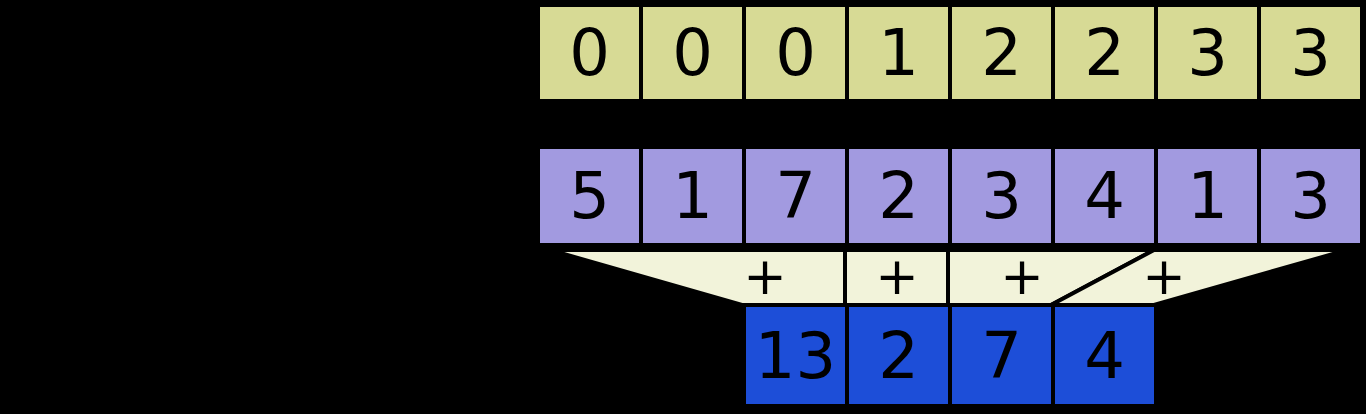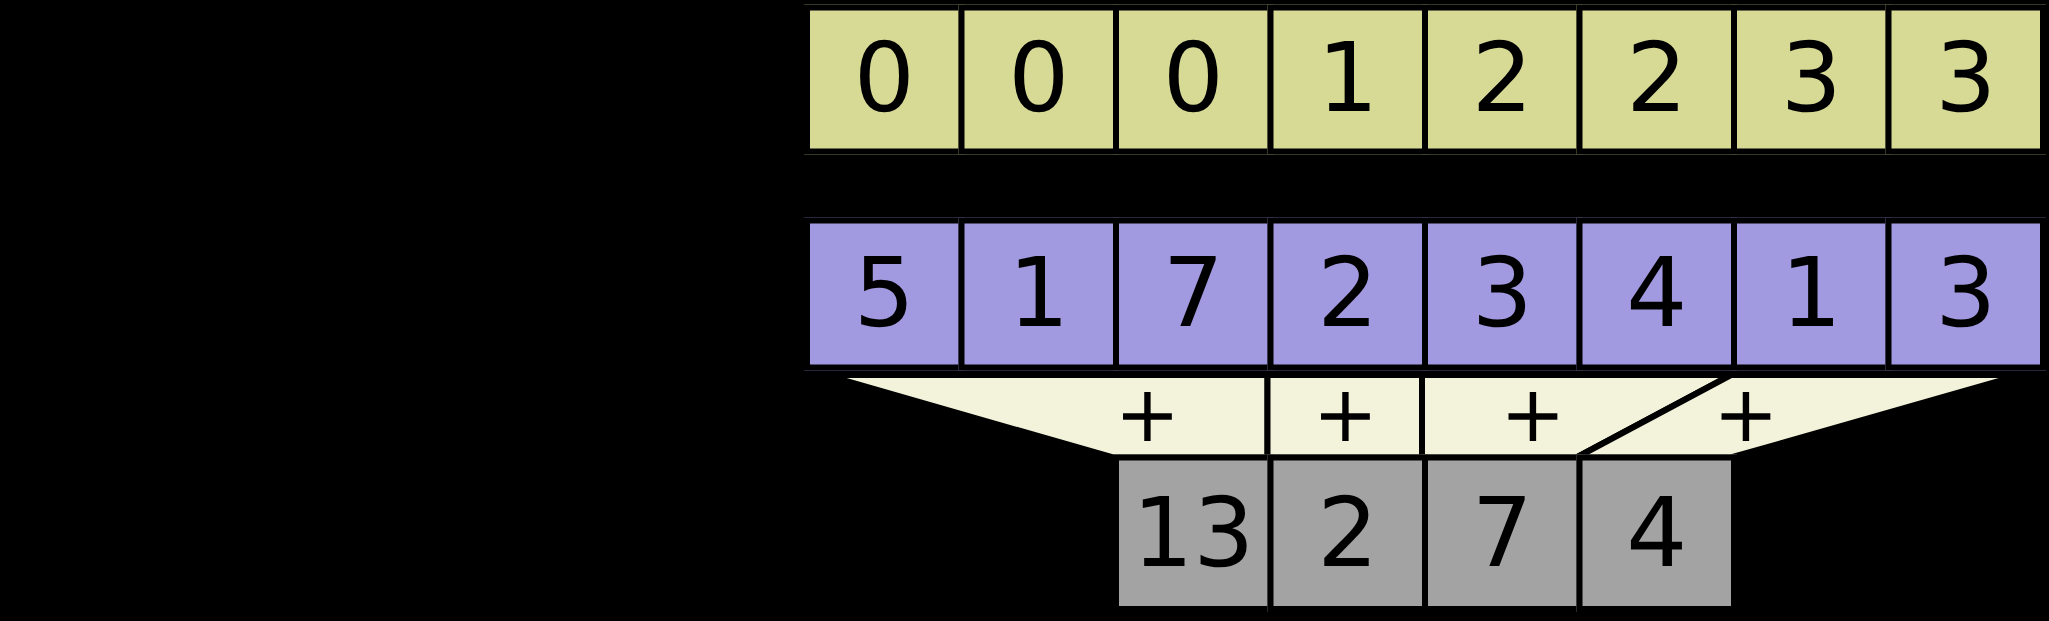--- a/index.html
+++ b/index.html
@@ -32,21 +32,21 @@
     height: 100px;
     width: 107px;
   }
   .value-cell {
     background: #a29ae0;
     top: 145px;
     height: 102px;
     width: 107px;
   }
   .result-cell {
-    background: #a3a3a3;
+    background: #1d4ed8;
     top: 303px;
     height: 105px;
     width: 107px;
     text-align: center;
   }
   .funnel-layer {
     position: absolute;
     left: 0;
     top: 0;
     width: 1366px;

